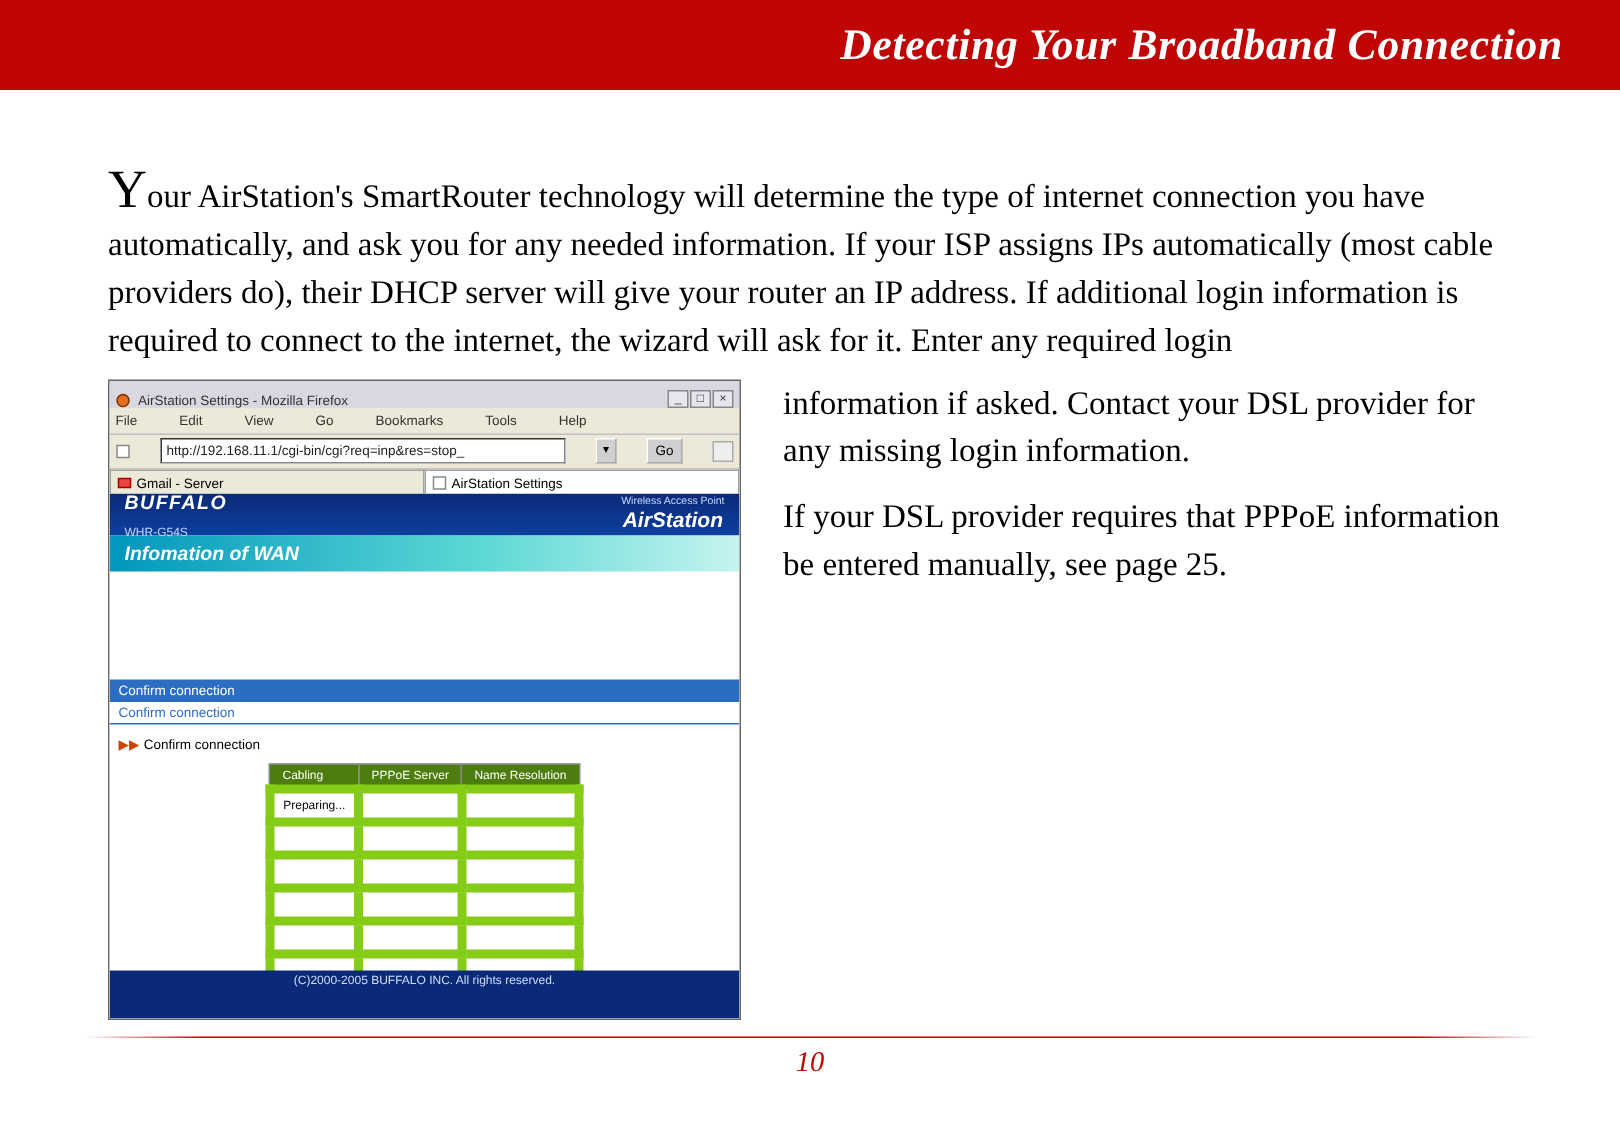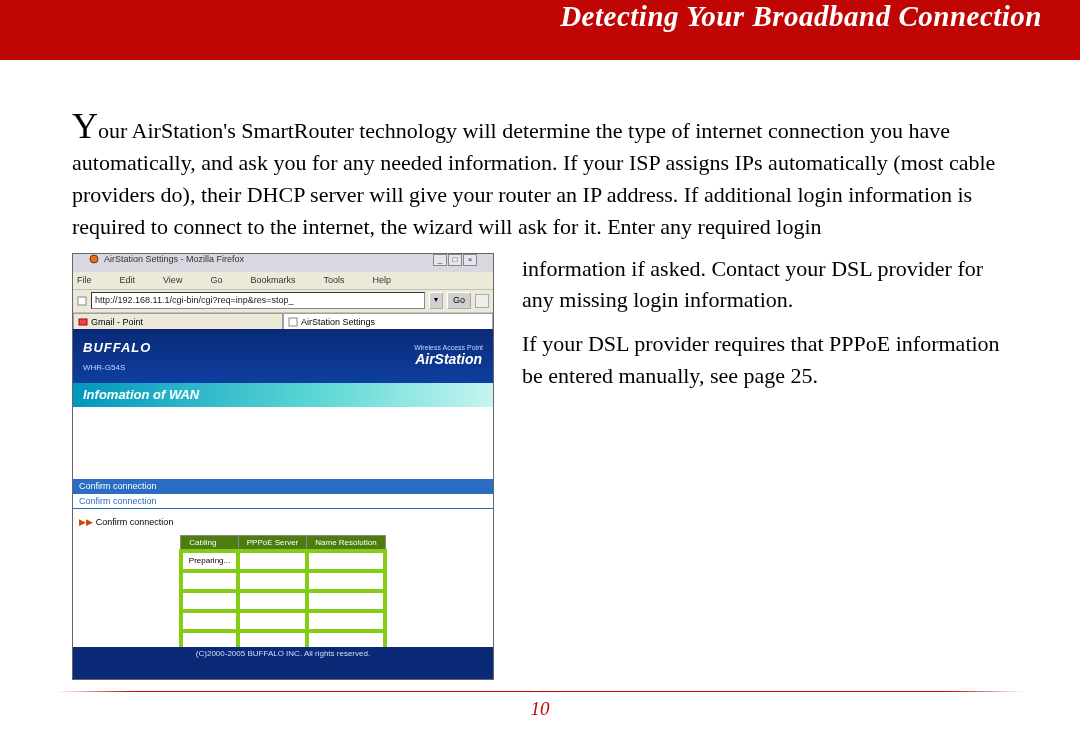--- a/index.html
+++ b/index.html
@@ -1,54 +1,54 @@
 <!DOCTYPE html>
 <html><head>
 <meta charset="utf-8">
 <style>
   html,body{margin:0;padding:0;width:1080px;height:747px;font-family:"Book Antiqua","Palatino",serif;color:#000}
   .page{position:relative;width:1080px;height:747px;background:#fff;box-sizing:border-box}
-  .header-bar{background:#c00505;color:#fff;height:60px;display:flex;justify-content:flex-end;padding:0 38px;font-style:italic;font-weight:700;font-size:29px;letter-spacing:.5px}
+  .header-bar{background:#c00505;color:#fff;height:60px;display:flex;align-items:center;justify-content:flex-end;padding:0 38px;font-style:italic;font-weight:700;font-size:29px;letter-spacing:.5px}
   .body{padding:48px 60px 0 72px}
   .body p{margin:0 0 10px;font-size:22px;line-height:1.45}
   .dropcap{font-size:36px;line-height:1;font-weight:400}
   .midrow{display:flex;gap:28px;margin-top:6px}
   .screenshot{width:420px;height:425px;border:1px solid #666;background:#fff;box-shadow:0 0 0 1px #999 inset;flex:0 0 auto;font-family:Tahoma,Arial,sans-serif;font-size:9px;color:#000;position:relative;overflow:hidden}
   .rightcol{flex:1;font-size:22px;line-height:1.45}
   .rightcol p{margin:0 0 12px}
   
-  .ss-titlebar{height:18px;background:#d8d8e0;display:flex;align-items:flex-start;padding:0 16px;justify-content:space-between;color:#333;font-size:9px}
+  .ss-titlebar{height:18px;background:#d8d8e0;display:flex;align-items:flex-end;padding:0 4px;justify-content:space-between;color:#333;font-size:9px}
   .ss-titlebar .winbtns span{display:inline-block;width:12px;height:10px;border:1px solid #888;background:#e6e6ee;margin-left:1px;text-align:center;line-height:9px;font-size:8px}
   .ss-titlebar .ti svg{vertical-align:-2px;margin-right:3px}
   .ss-menu{height:17px;background:#ece9d8;display:flex;align-items:center;padding:0 4px;gap:28px;color:#333;border-bottom:1px solid #c0c0c0}
   .ss-menu span{font-size:9px}
-  .ss-addr{height:22px;background:#ece9d8;display:flex;align-items:center;padding:0 4px;gap:4px;border-bottom:1px solid #c0c0c0}
+  .ss-addr{height:22px;background:#ece9d8;display:flex;align-items:center;padding:0 4px;gap:20px;border-bottom:1px solid #c0c0c0}
   .ss-addr .urlbox{flex:1;background:#fff;border:1px inset #888;height:15px;padding:0 3px;font-size:9px;line-height:15px;color:#222;white-space:nowrap;overflow:hidden}
   .ss-addr .dd{width:12px;height:15px;background:#d0d0d0;border:1px outset #fff;text-align:center;line-height:14px;font-size:8px}
   .ss-addr .gobtn{background:#d0d0d0;border:1px outset #fff;padding:0 5px;height:15px;line-height:14px;font-size:9px}
   .ss-addr .gl{width:12px;height:12px;border:1px solid #aaa;background:#eee}
   .ss-tabs{height:18px;background:#ece9d8;display:flex;align-items:flex-end}
   .ss-tabs .tab{flex:1;height:17px;border:1px solid #a0a0a0;border-bottom:none;display:flex;align-items:center;padding:0 4px;font-size:9px;background:#ece9d8}
   .ss-tabs .tab.active{background:#fff}
   .ss-content{position:absolute;top:75px;left:0;right:0;bottom:0;background:#fff;overflow:hidden}
-  .ss-brandbar{height:20px;background:linear-gradient(#0a2a77,#0e3fa0);display:flex;align-items:center;justify-content:space-between;padding:17px 10px;color:#fff;font-size:9px}
+  .ss-brandbar{height:20px;background:linear-gradient(#0a2a77,#0e3fa0);display:flex;align-items:center;justify-content:space-between;padding:4px 10px;color:#fff;font-size:9px}
   .ss-brandbar .brand{font-weight:700;font-style:italic;font-size:13px;letter-spacing:1px}
   .ss-brandbar .model{font-size:8px;color:#c7d7ff;margin-top:8px}
   .ss-brandbar .rb{text-align:center}
   .ss-brandbar .rb .wap{font-size:7px;color:#c7d7ff}
   .ss-brandbar .rb .as{font-size:14px;font-weight:700;font-style:italic}
   .ss-section{height:24px;background:linear-gradient(90deg,#0097bd 0%,#5fd9d6 60%,#c6f4ef 100%);color:#fff;font-weight:700;font-size:13px;display:flex;align-items:center;padding:0 10px;font-style:italic}
   .ss-blank{height:72px}
   .ss-confirm-hdr{height:15px;background:#2b6dc3;color:#fff;font-size:9px;padding:0 6px;line-height:15px}
   .ss-confirm-sub{height:14px;background:#fff;color:#2b6dc3;font-size:9px;padding:0 6px;line-height:14px;border-bottom:1px solid #2b6dc3}
   .ss-cc{padding:8px 6px;font-size:9px}
   .ss-cc .arrow{color:#c40;margin-right:3px}
   .ss-table{margin:8px auto 0;border-collapse:collapse}
   .ss-table th{background:#4d7c0f;color:#fff;font-size:8px;font-weight:400;padding:2px 8px;border:1px solid #888;text-align:left}
-  .ss-table td{border:4px solid #84cc16;height:14px;font-size:8px;padding:1px 6px;text-align:left;background:#fff}
+  .ss-table td{border:6px solid #84cc16;height:14px;font-size:8px;padding:1px 6px;text-align:left;background:#fff}
   .ss-footbar{position:absolute;bottom:0;left:0;right:0;height:32px;background:#0a2a77;color:#d0ddff;font-size:8px;text-align:center;line-height:14px}
   .page-footer{position:absolute;bottom:27px;left:0;right:0}
   .page-footer .rule{height:1px;margin:0 56px 6px;background:linear-gradient(90deg,rgba(192,5,5,0) 0%,#c00505 8%,#c00505 92%,rgba(192,5,5,0) 100%)}
   .page-footer .pn{text-align:center;color:#c00505;font-style:italic;font-size:19px}
 </style>
 </head>
 <body>
 
 <div class="page">
   <div class="header-bar">
@@ -88,21 +88,21 @@
           <div class="urlbox">http://192.168.11.1/cgi-bin/cgi?req=inp&amp;res=stop_</div>
           <div class="dd">▾</div>
           <div class="gobtn"><span>Go</span></div>
           <div class="gl"></div>
         </div>
         <div class="ss-tabs">
           <div class="tab">
             <svg width="10" height="10">
                 <rect x="1" y="2" width="8" height="6" fill="#e44" stroke="#a00"></rect>
               </svg>
-            <span style="margin-left:3px">Gmail - Point</span>
+            <span style="margin-left:3px">Gmail - Server</span>
           </div>
           <div class="tab active">
             <svg width="10" height="10">
                 <rect x="1" y="1" width="8" height="8" fill="#fff" stroke="#888"></rect>
               </svg>
             <span style="margin-left:3px">AirStation Settings</span>
           </div>
         </div>
 
         <div class="ss-content">

